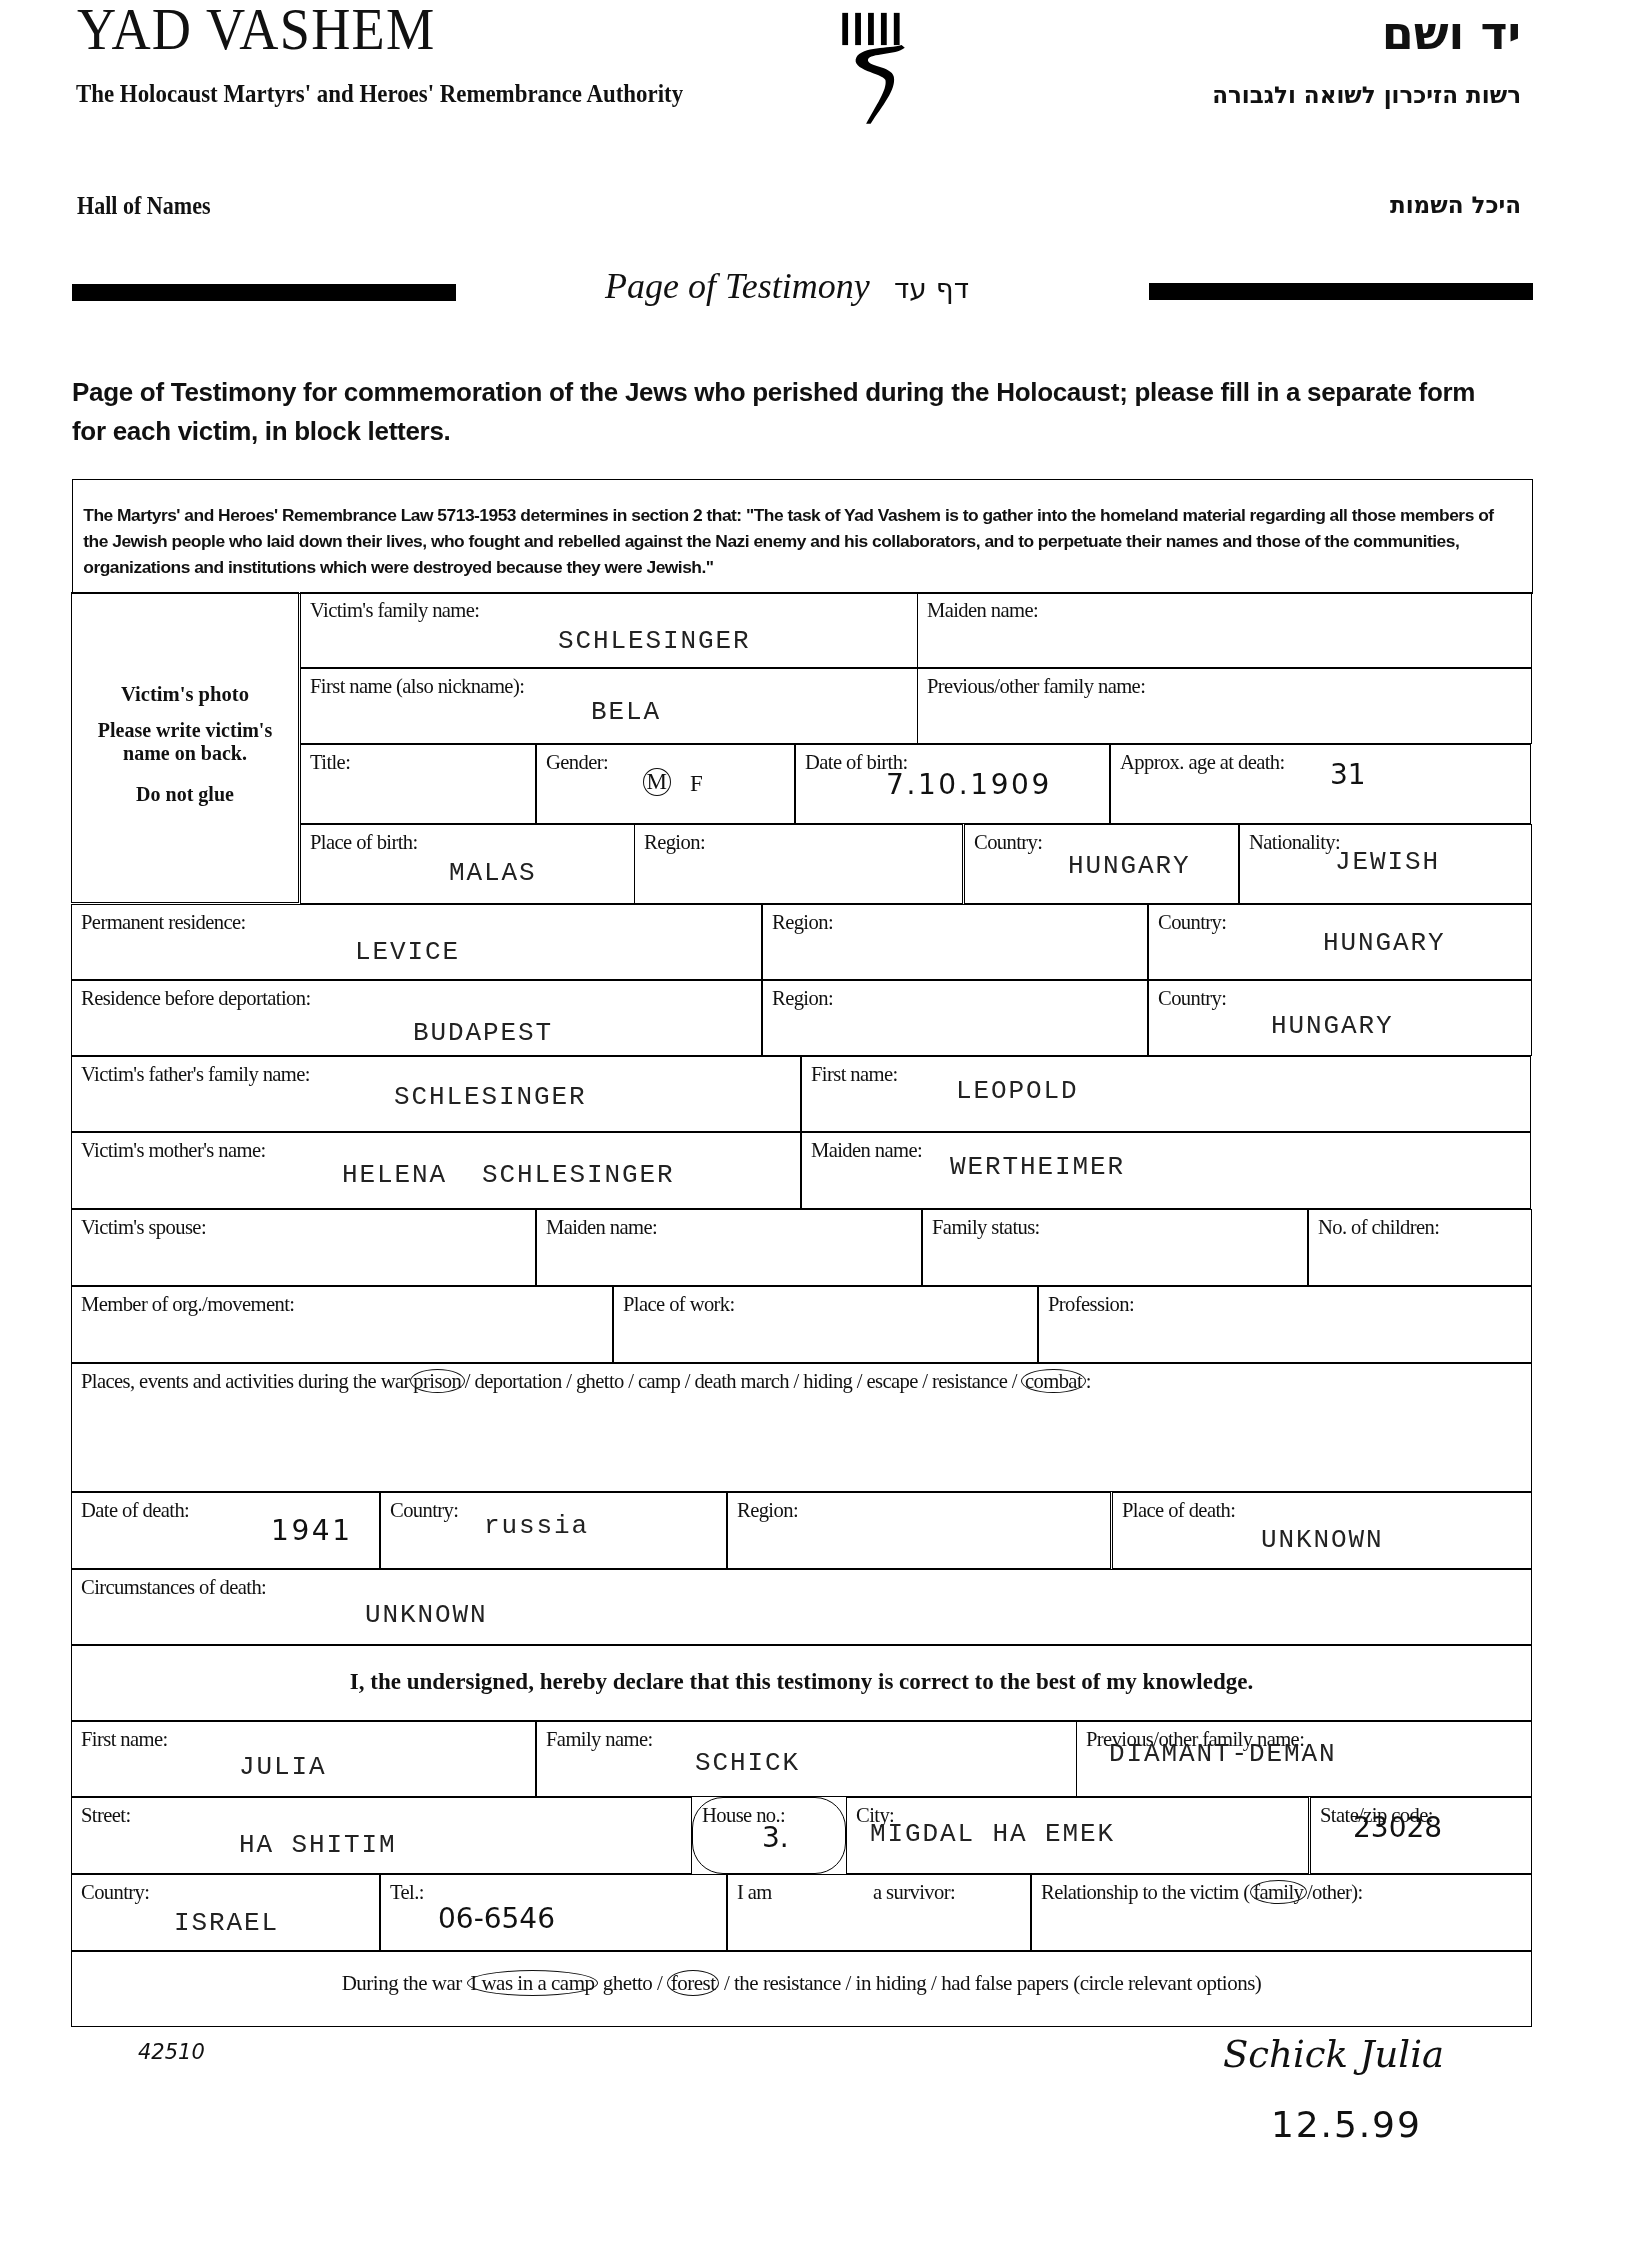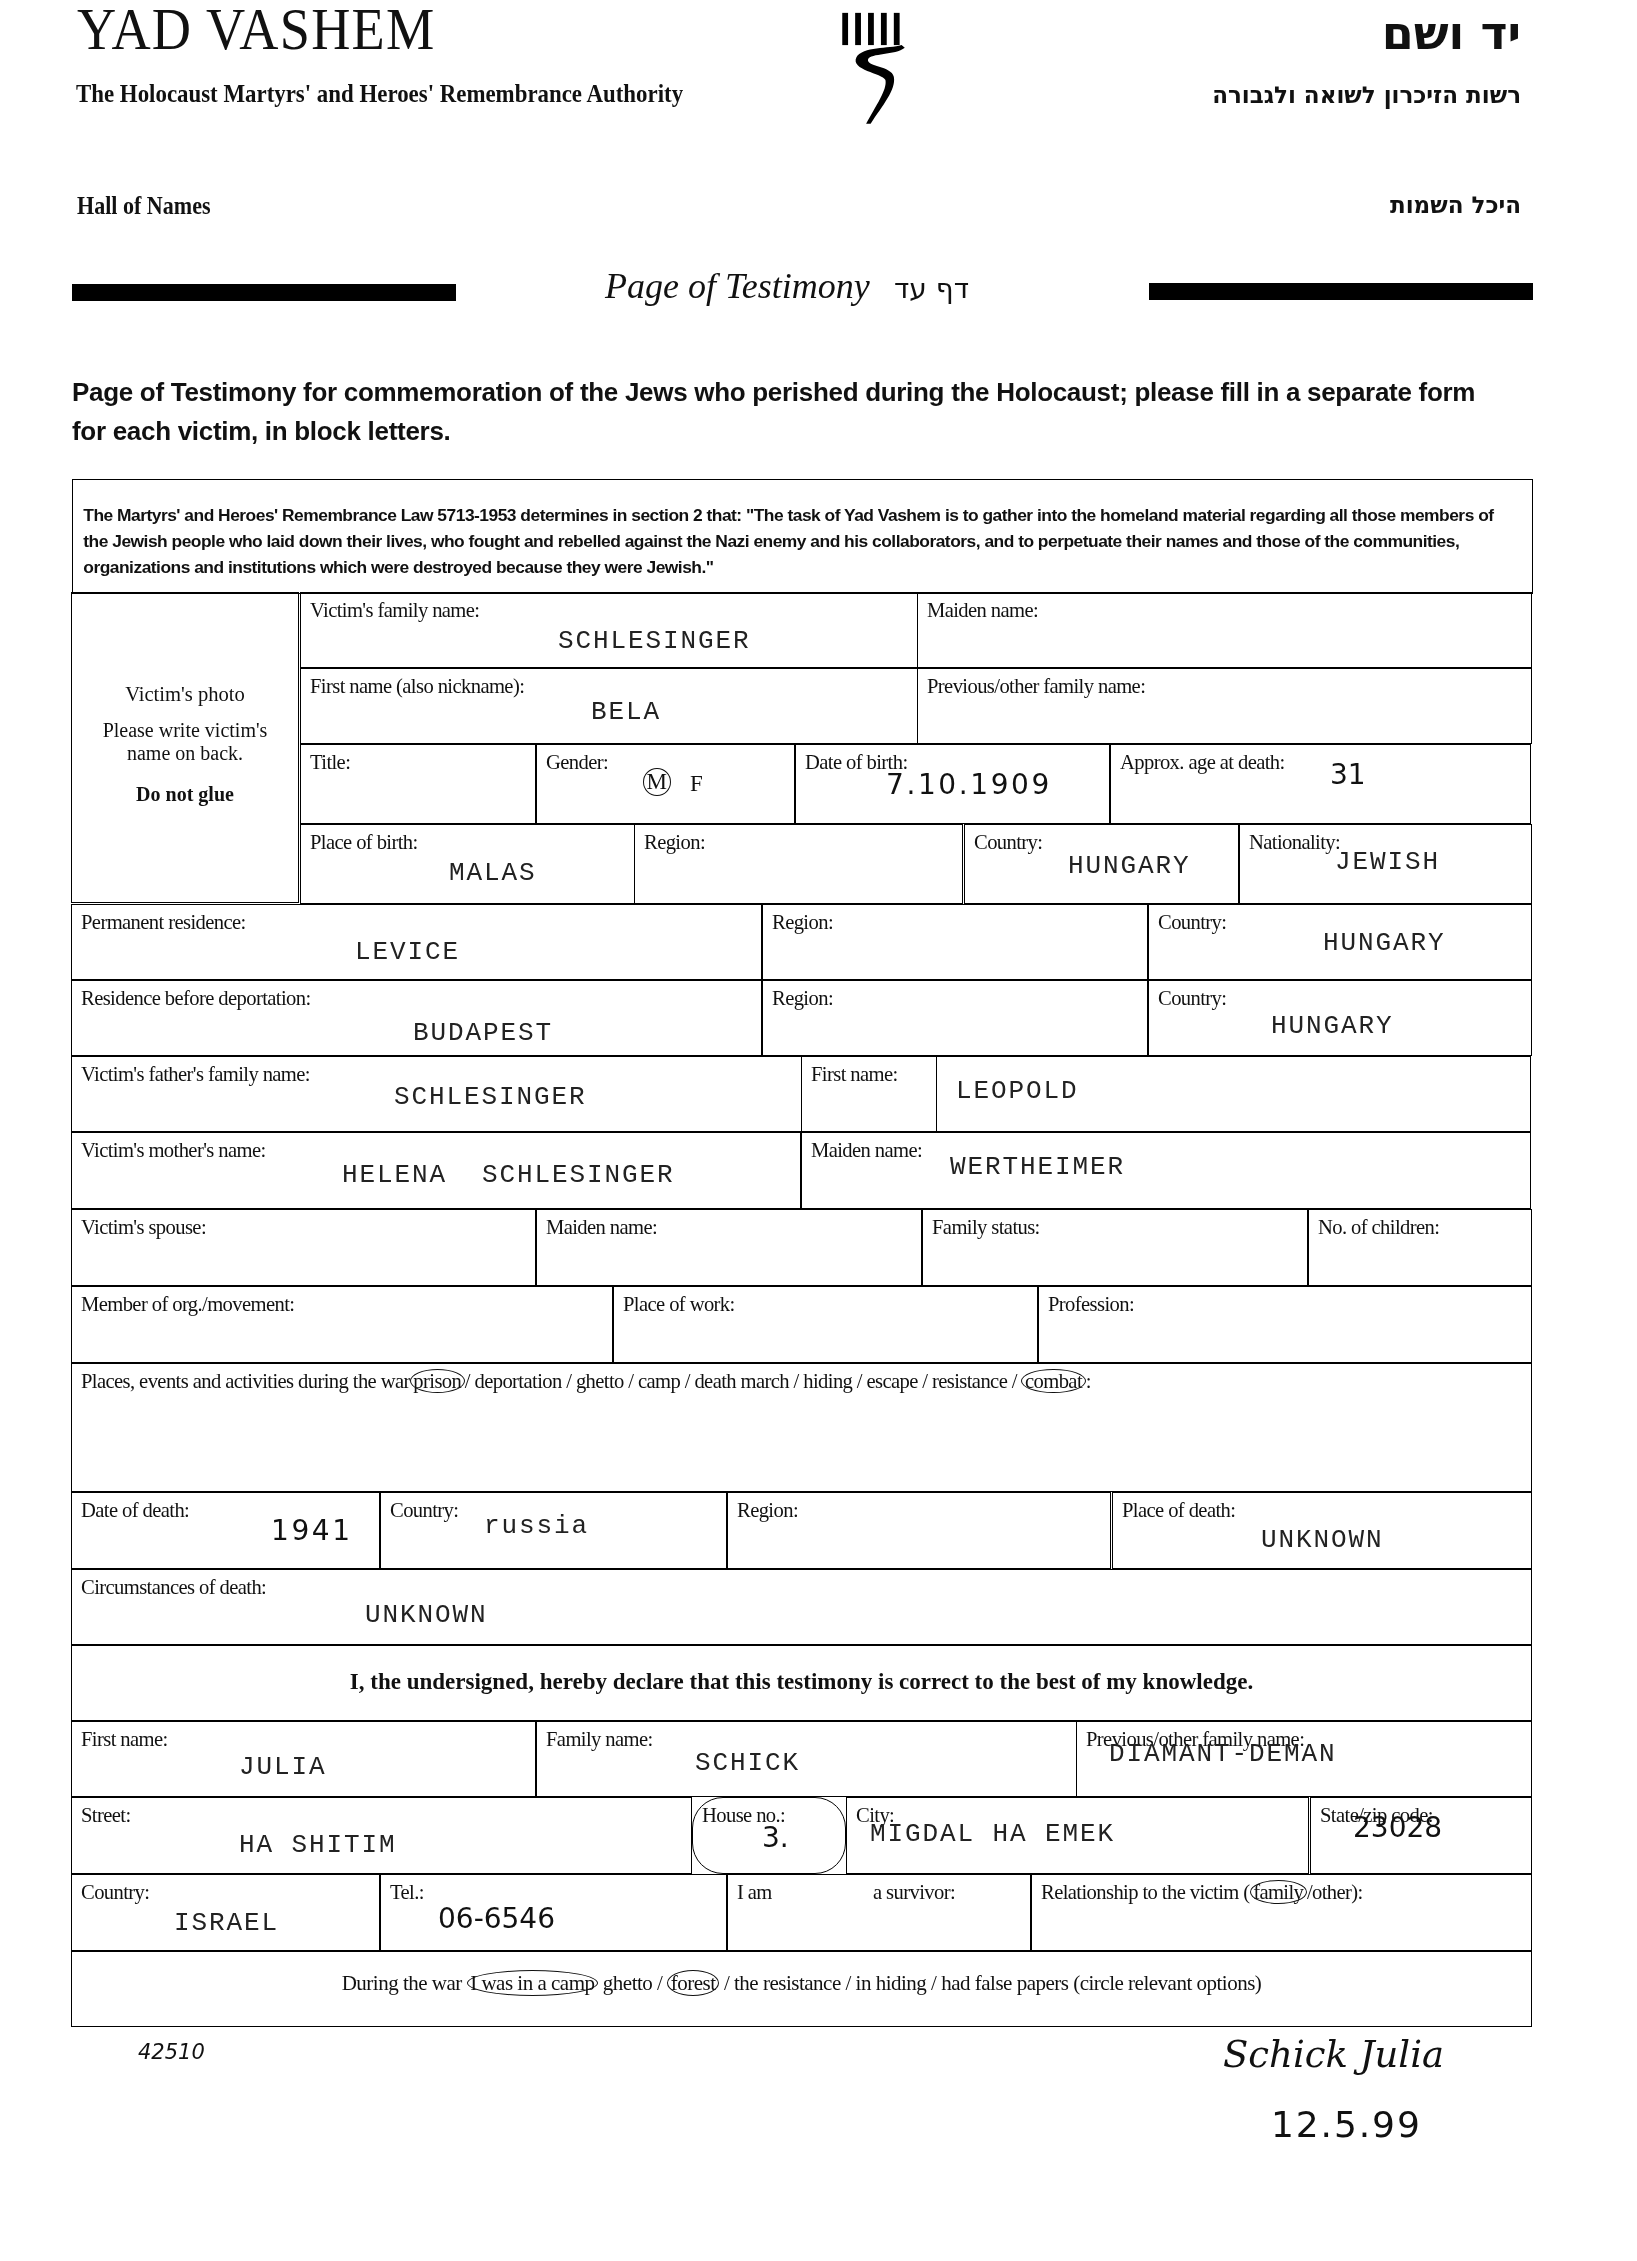--- a/index.html
+++ b/index.html
@@ -14,21 +14,21 @@
   .hall-he { right:116px; top:192px; font-size:23px; font-weight:bold; direction:rtl; font-family:"DejaVu Sans", sans-serif; }
   .bar { background:#000; height:16.7px; }
   .pot { left:605px; top:265px; font-size:36px; font-style:italic; white-space:nowrap; }
   .intro { left:72px; top:373px; width:1416px; font-family:"Liberation Sans", sans-serif; font-weight:bold; font-size:26px; line-height:39px; letter-spacing:-0.3px; }
   .law { left:72px; top:479px; width:1461px; height:115px; border:1.9px solid #000; box-sizing:border-box; padding:22px 10.3px 0 10.3px;
          font-family:"Liberation Sans", sans-serif; font-weight:bold; font-size:17.4px; line-height:26px; letter-spacing:-0.5px; }
   .cell { position:absolute; border:1.9px solid #000; box-sizing:border-box; margin:-1px 0 0 -1px; }
   .lbl { position:absolute; left:9px; top:6.4px; font-size:20.6px; white-space:nowrap; letter-spacing:-0.6px; }
   .val { position:absolute; font-family:"Liberation Mono", "DejaVu Sans Mono", monospace; font-size:26px; white-space:nowrap; letter-spacing:1.9px; color:#222; }
   .hand { position:absolute; font-family:"DejaVu Sans", sans-serif; font-size:28px; color:#111; white-space:nowrap; }
-  .photo-t { position:absolute; left:0; width:100%; text-align:center; font-weight:normal; font-size:20.6px; line-height:23px; }
+  .photo-t { position:absolute; left:0; width:100%; text-align:center; font-weight:bold; font-size:20.6px; line-height:23px; }
   .circ { border:1.9px solid #111; border-radius:50%; padding:0 2.6px; }
   .decl { position:absolute; left:0; width:100%; text-align:center; font-weight:bold; font-size:23px; }
   .war { position:absolute; left:0; width:100%; text-align:center; font-size:21px; white-space:nowrap; letter-spacing:-0.5px; }
 </style>
 </head>
 <body>
 
 <div class="abs logo-title">YAD VASHEM</div>
 <div class="abs logo-sub">The Holocaust Martyrs' and Heroes' Remembrance Authority</div>
 <div class="abs" style="left:837px;top:9px;width:84px;height:116px;">
@@ -129,21 +129,21 @@
   <span class="val" style="left:341px;top:37px;">BUDAPEST</span>
 </div>
 <div class="cell" style="left:763px;top:981px;width:386px;height:76px;">
   <span class="lbl">Region:</span>
 </div>
 <div class="cell" style="left:1149px;top:981px;width:384px;height:76px;">
   <span class="lbl">Country:</span>
   <span class="val" style="left:122px;top:30px;">HUNGARY</span>
 </div>
 
-<div class="cell" style="left:72px;top:1057px;width:866px;height:76px;text-align:right;">
+<div class="cell" style="left:72px;top:1057px;width:730px;height:76px;text-align:right;">
   <span class="lbl">Victim's father's family name:</span>
   <span class="val" style="left:322px;top:24.5px;">SCHLESINGER</span>
 </div>
 <div class="cell" style="left:802px;top:1057px;width:730px;height:76px;">
   <span class="lbl">First name:</span>
   <span class="val" style="left:154px;top:19.3px;">LEOPOLD</span>
 </div>
 
 <div class="cell" style="left:72px;top:1133px;width:730px;height:77px;">
   <span class="lbl">Victim's mother's name:</span>

